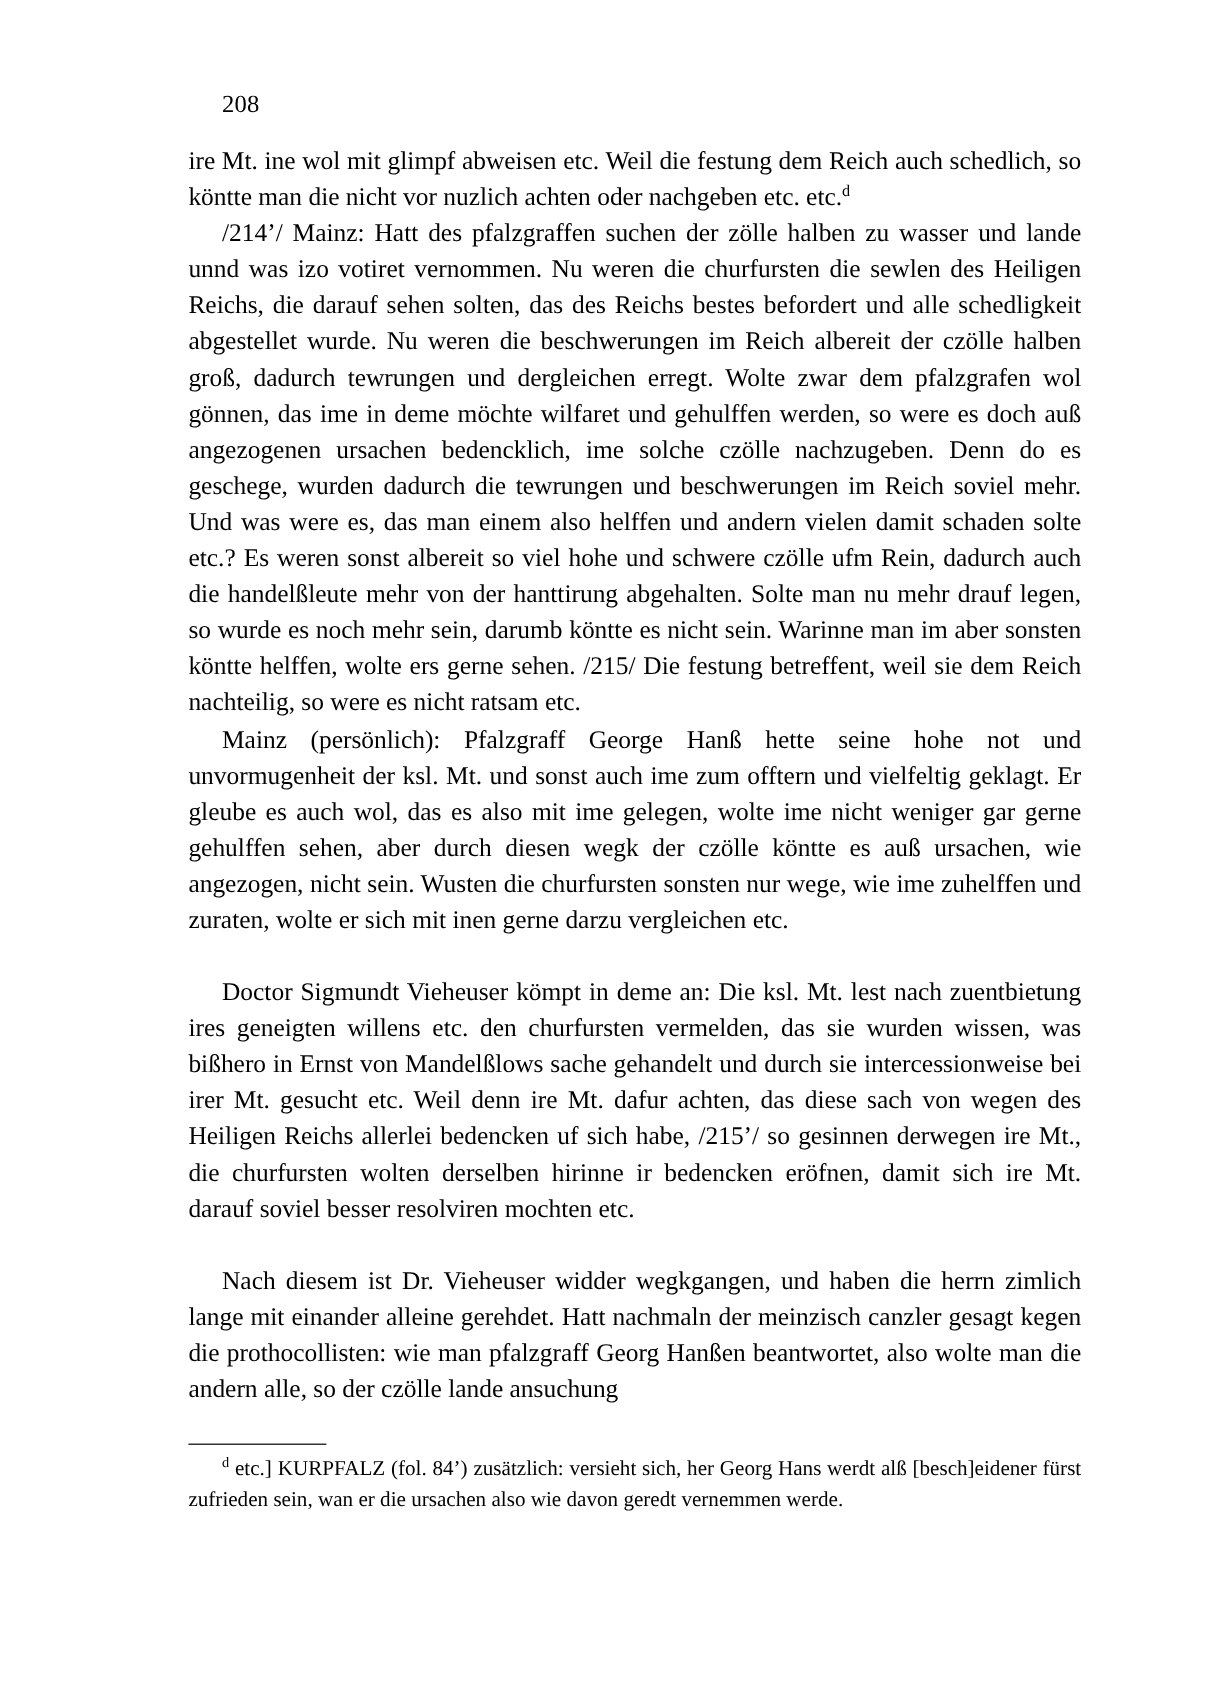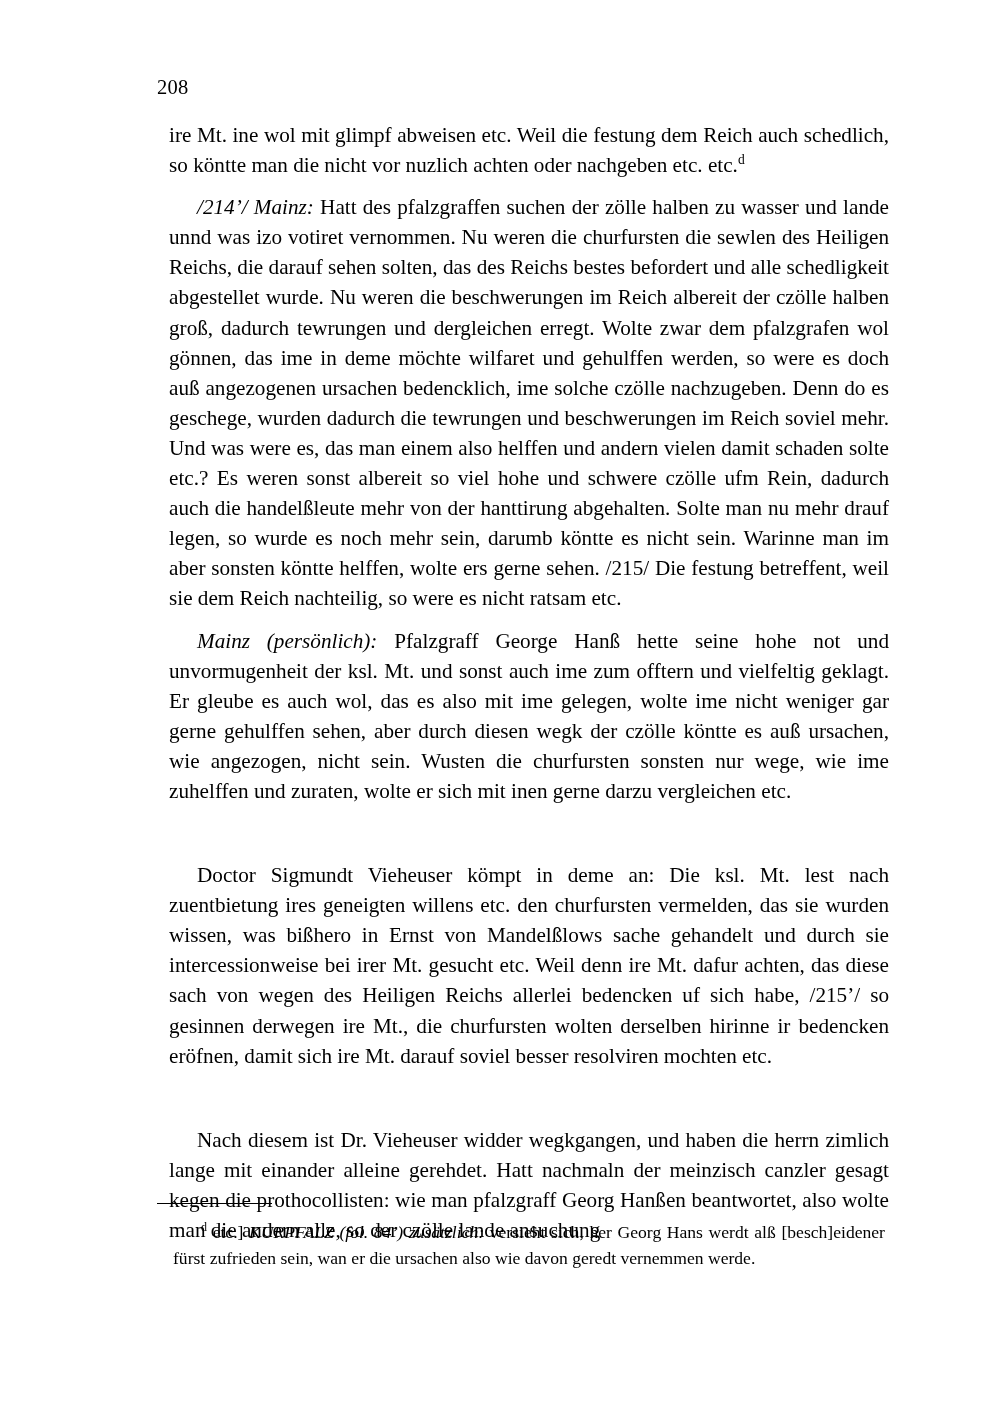--- a/index.html
+++ b/index.html
@@ -28,20 +28,21 @@
     left: 157px;
     top: 74px;
     width: 744px;
   }
   
   .runninghead {
     position: relative;
     height: 34px;
     font-size: 20.5px;
     line-height: 26px;
+    margin-left: 28px;
   }
   .runninghead .folio {
     position: absolute;
     left: 0;
     top: 0;
     letter-spacing: 0.2px;
   }
   .runninghead .rh-title {
     position: absolute;
     left: 269px;
@@ -52,32 +53,31 @@
   
   .body {
     margin-top: 11px;
     font-size: 21.2px;
     line-height: 30.1px;
     text-align: justify;
     text-justify: inter-word;
     hyphens: manual;
   }
   p.para {
-    margin: 12px;
+    margin: 0;
     text-indent: 28px;
     text-align: justify;
   }
   p.para.noindent {
     text-indent: 0;
   }
   .gap {
     height: 30px;
   }
   .it {
-    font-style: italic;
   }
   sup.fn {
     font-size: 0.64em;
     vertical-align: super;
     line-height: 0;
   }
   
   .footnotes {
     position: absolute;
     left: 157px;
@@ -88,21 +88,21 @@
     width: 115px;
     height: 0;
     border-top: 1.3px solid #000;
     margin: 0 0 7px 0;
   }
   .fn-text {
     font-size: 17.6px;
     line-height: 25.5px;
     text-align: justify;
     text-indent: 28px;
-    margin: 16px;
+    margin: 0;
   }
   .fn-text .fn-marker {
     font-size: 0.68em;
     vertical-align: super;
     line-height: 0;
   }
 </style>
 </head>
 <body>
 

